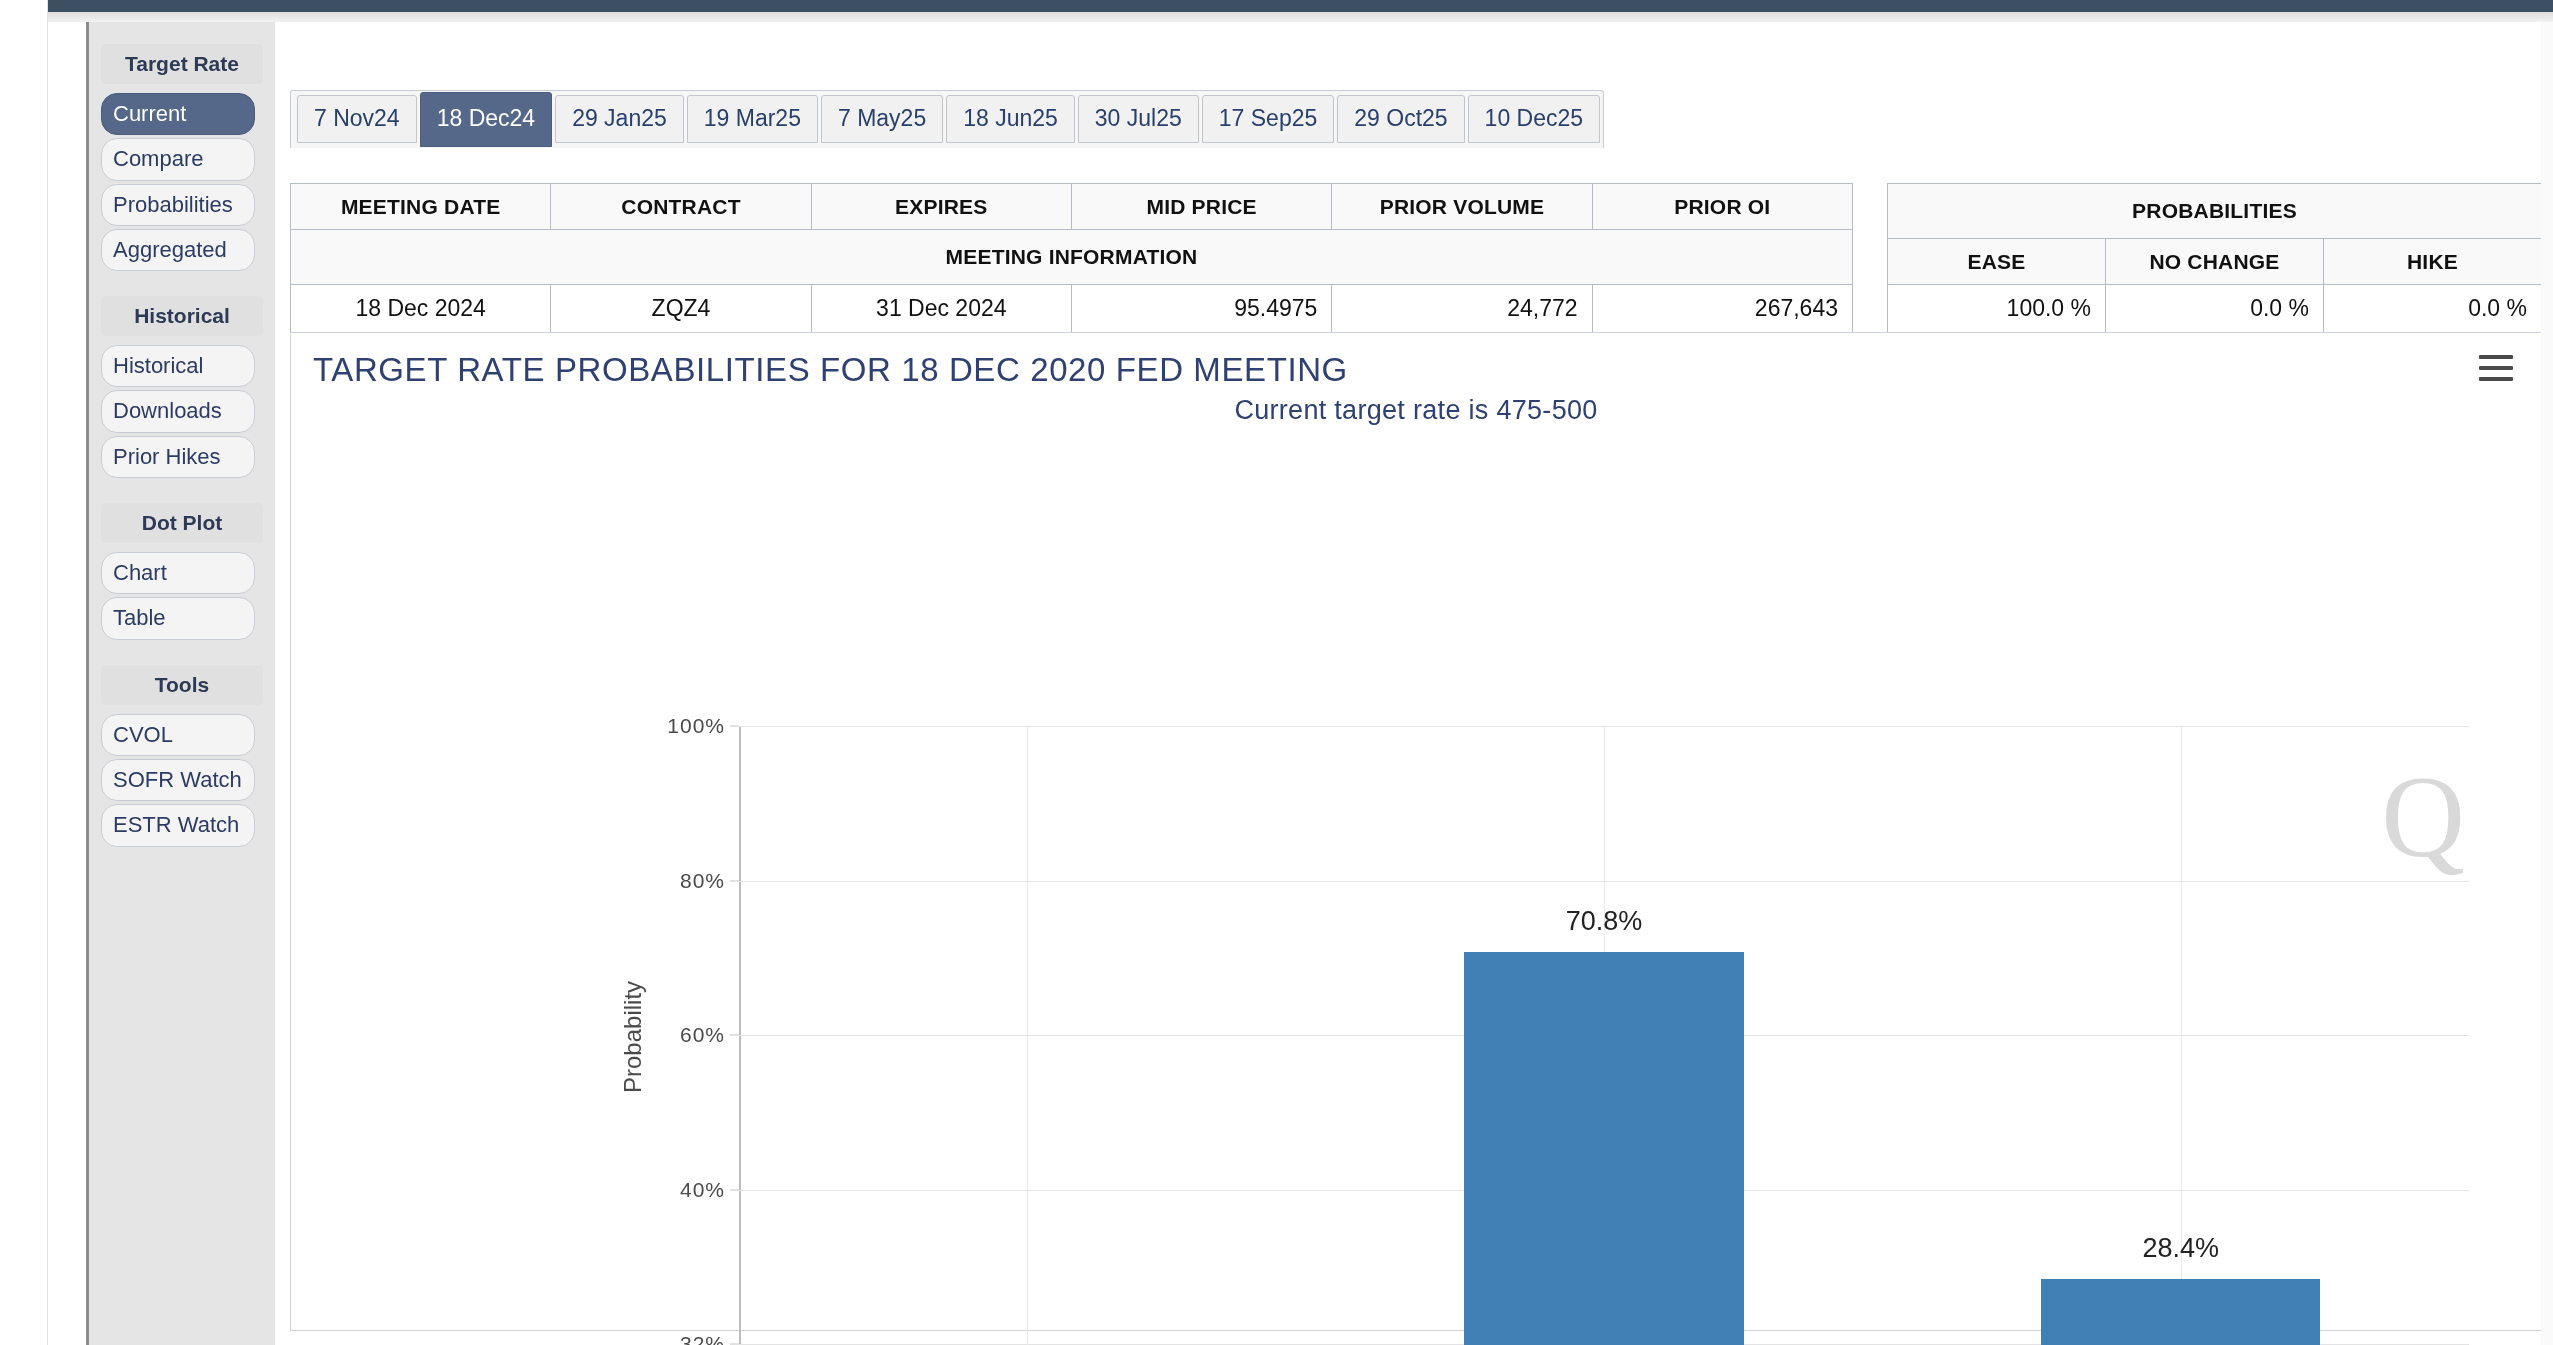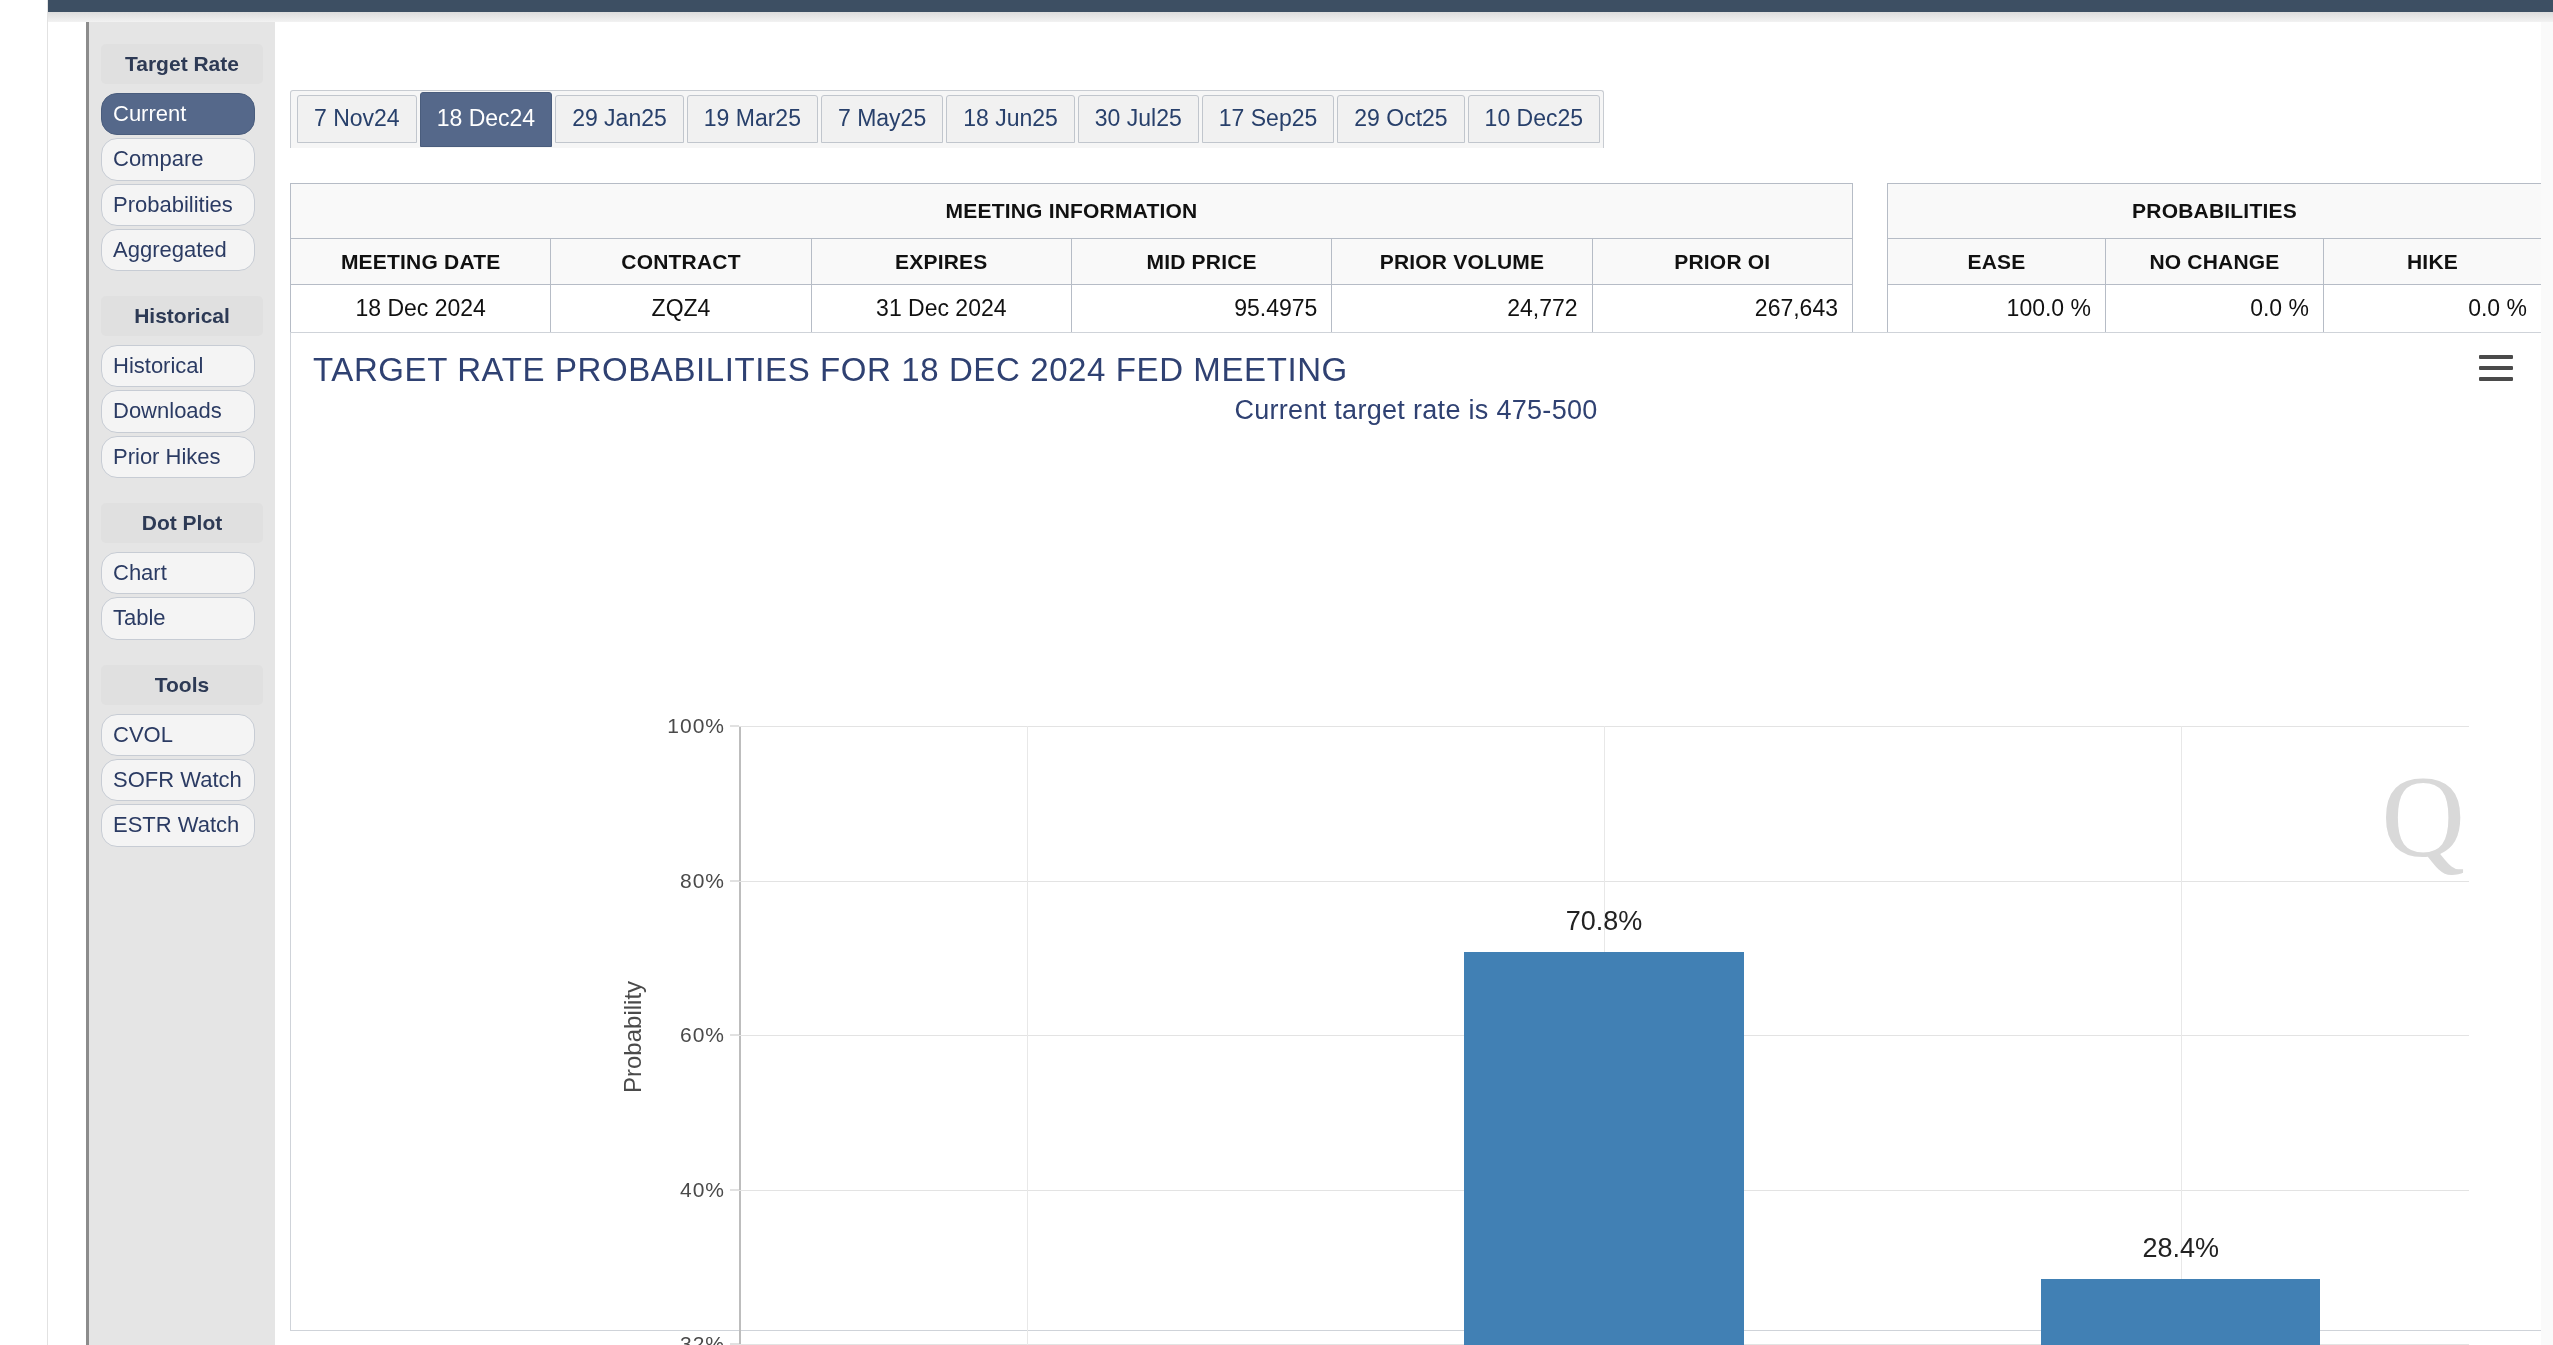--- a/index.html
+++ b/index.html
@@ -292,30 +292,30 @@
         <div class="tab">30 Jul25</div>
         <div class="tab">17 Sep25</div>
         <div class="tab">29 Oct25</div>
         <div class="tab">10 Dec25</div>
       </div>
 
     <div class="tables-row">
 
       <table class="tbl" id="meeting-table">
         <tbody>
-            <tr>
-              <td class="cap" colspan="6">MEETING INFORMATION</td>
-            </tr>
-        <tr id="meeting-head">
+            <tr id="meeting-head">
               <th>MEETING DATE</th>
               <th>CONTRACT</th>
               <th>EXPIRES</th>
               <th>MID PRICE</th>
               <th>PRIOR VOLUME</th>
               <th>PRIOR OI</th>
+            </tr>
+        <tr>
+              <td class="cap" colspan="6">MEETING INFORMATION</td>
             </tr>
         <tr id="meeting-body">
               <td class="c">18 Dec 2024</td>
               <td class="c">ZQZ4</td>
               <td class="c">31 Dec 2024</td>
               <td class="r">95.4975</td>
               <td class="r">24,772</td>
               <td class="r">267,643</td>
             </tr>
       </tbody>
@@ -336,21 +336,21 @@
               <td class="r">0.0 %</td>
               <td class="r">0.0 %</td>
             </tr>
       </tbody>
         </table>
 
     </div>
 
     <div class="chart-card">
 
-      <div class="chart-title">TARGET RATE PROBABILITIES FOR 18 DEC 2024 FED MEETING</div>
+      <div class="chart-title">TARGET RATE PROBABILITIES FOR 18 DEC 2020 FED MEETING</div>
       <div class="chart-subtitle">Current target rate is 475-500</div>
 
       <div class="hamburger">
         <span></span>
           <span></span>
           <span></span>
       </div>
 
       <div class="plot" id="plot">
         <div class="watermark">Q</div>

